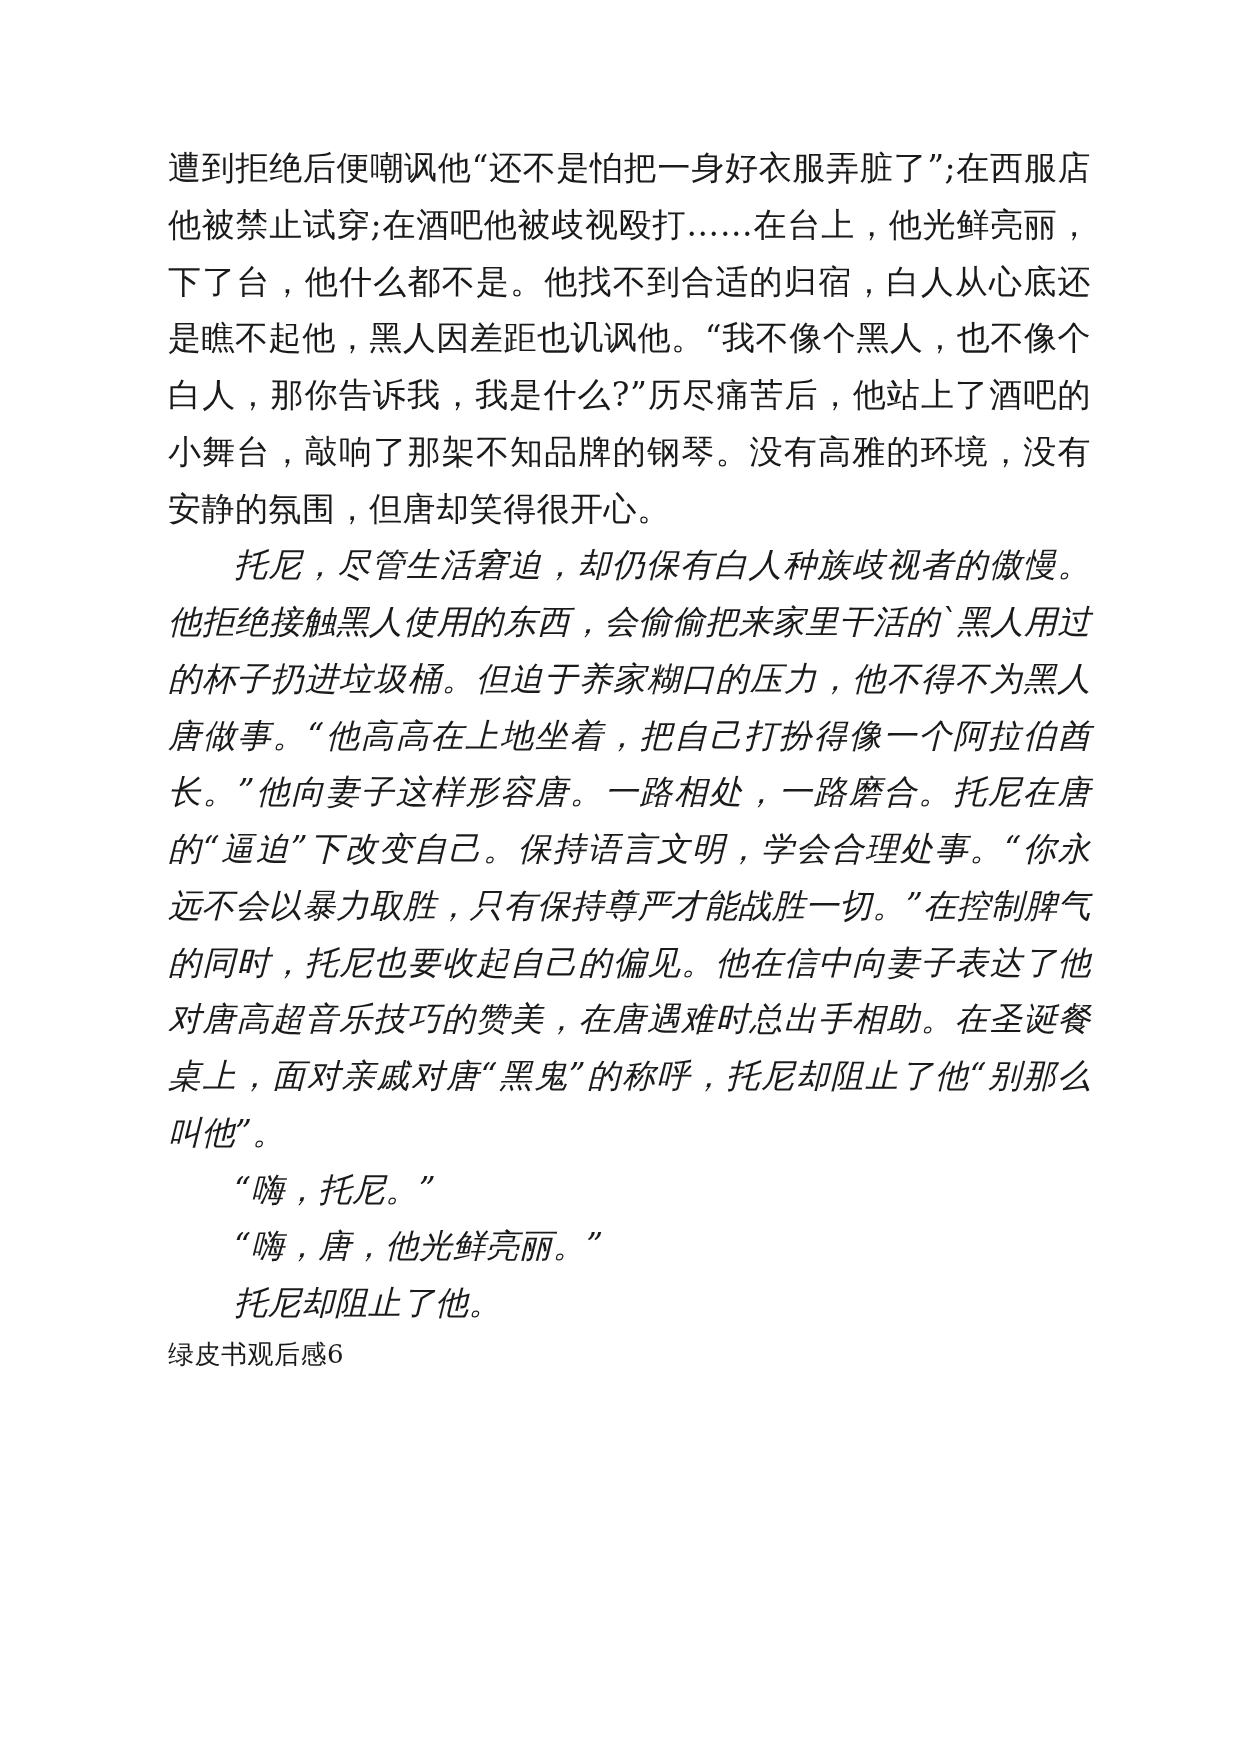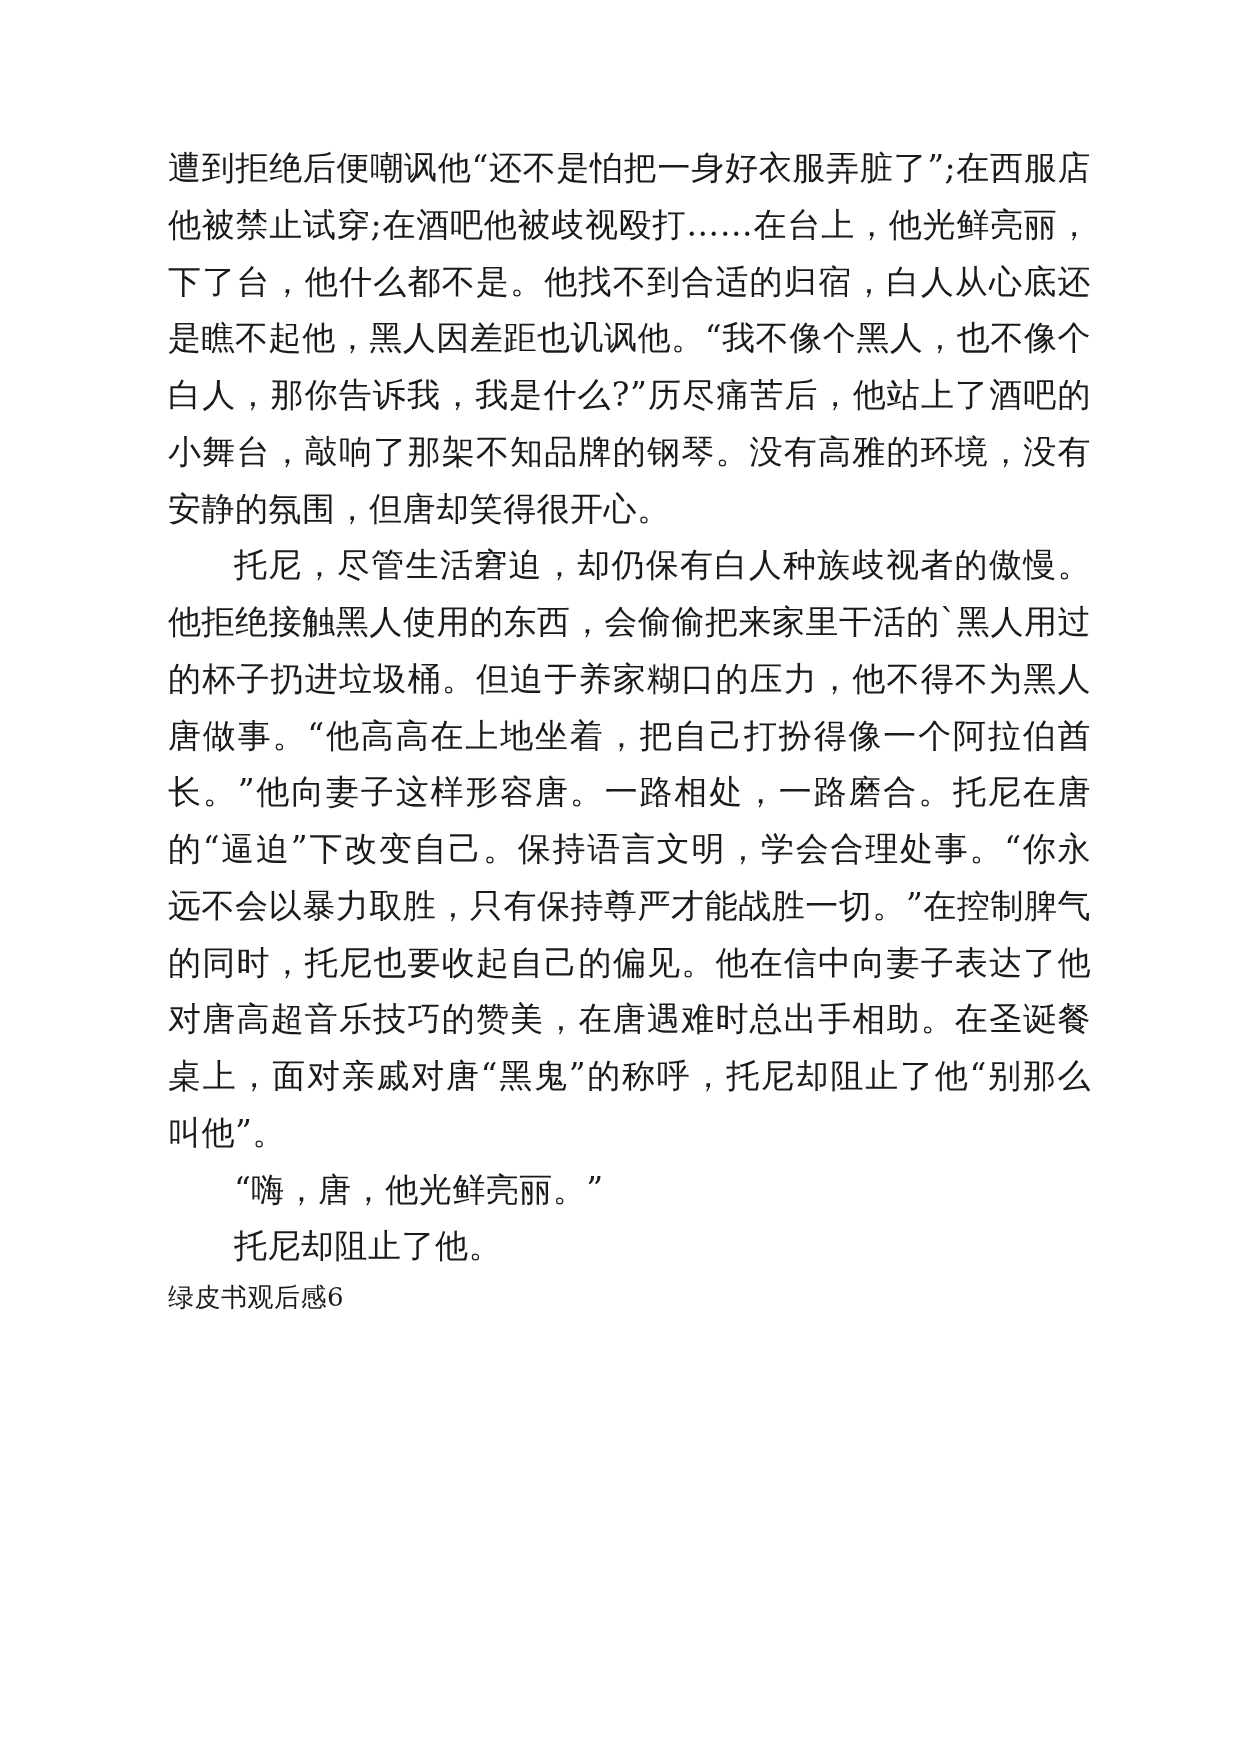--- a/index.html
+++ b/index.html
@@ -26,32 +26,34 @@
     line-height: 1.72;
     letter-spacing: 0.5px;
     text-align: justify;
     text-justify: inter-ideograph;
   }
   p {
     margin: 0 0 0 0;
   }
   .indent {
     text-indent: 2em;
+    font-style: italic;
   }
   .heading {
     font-size: 26px;
     line-height: 1.72;
     letter-spacing: 0.5px;
     margin: 0;
   }
 </style>
 </head>
 <body>
 
 <div class="page">
   <div class="doc-body">
     <p class="para">遭到拒绝后便嘲讽他“还不是怕把一身好衣服弄脏了”;在西服店他被禁止试穿;在酒吧他被歧视殴打……在台上，他光鲜亮丽，下了台，他什么都不是。他找不到合适的归宿，白人从心底还是瞧不起他，黑人因差距也讥讽他。“我不像个黑人，也不像个白人，那你告诉我，我是什么?”历尽痛苦后，他站上了酒吧的小舞台，敲响了那架不知品牌的钢琴。没有高雅的环境，没有安静的氛围，但唐却笑得很开心。</p>
     <p class="para indent">托尼，尽管生活窘迫，却仍保有白人种族歧视者的傲慢。他拒绝接触黑人使用的东西，会偷偷把来家里干活的`黑人用过的杯子扔进垃圾桶。但迫于养家糊口的压力，他不得不为黑人唐做事。“他高高在上地坐着，把自己打扮得像一个阿拉伯酋长。”他向妻子这样形容唐。一路相处，一路磨合。托尼在唐的“逼迫”下改变自己。保持语言文明，学会合理处事。“你永远不会以暴力取胜，只有保持尊严才能战胜一切。”在控制脾气的同时，托尼也要收起自己的偏见。他在信中向妻子表达了他对唐高超音乐技巧的赞美，在唐遇难时总出手相助。在圣诞餐桌上，面对亲戚对唐“黑鬼”的称呼，托尼却阻止了他“别那么叫他”。</p>
+    <p class="para indent">“嗨，托尼。”</p>
     <p class="para indent">“嗨，唐，他光鲜亮丽。”</p>
     <p class="para indent">托尼却阻止了他。</p>
     <p class="heading">绿皮书观后感6</p>
   </div>
 </div>
 
 </body></html>

